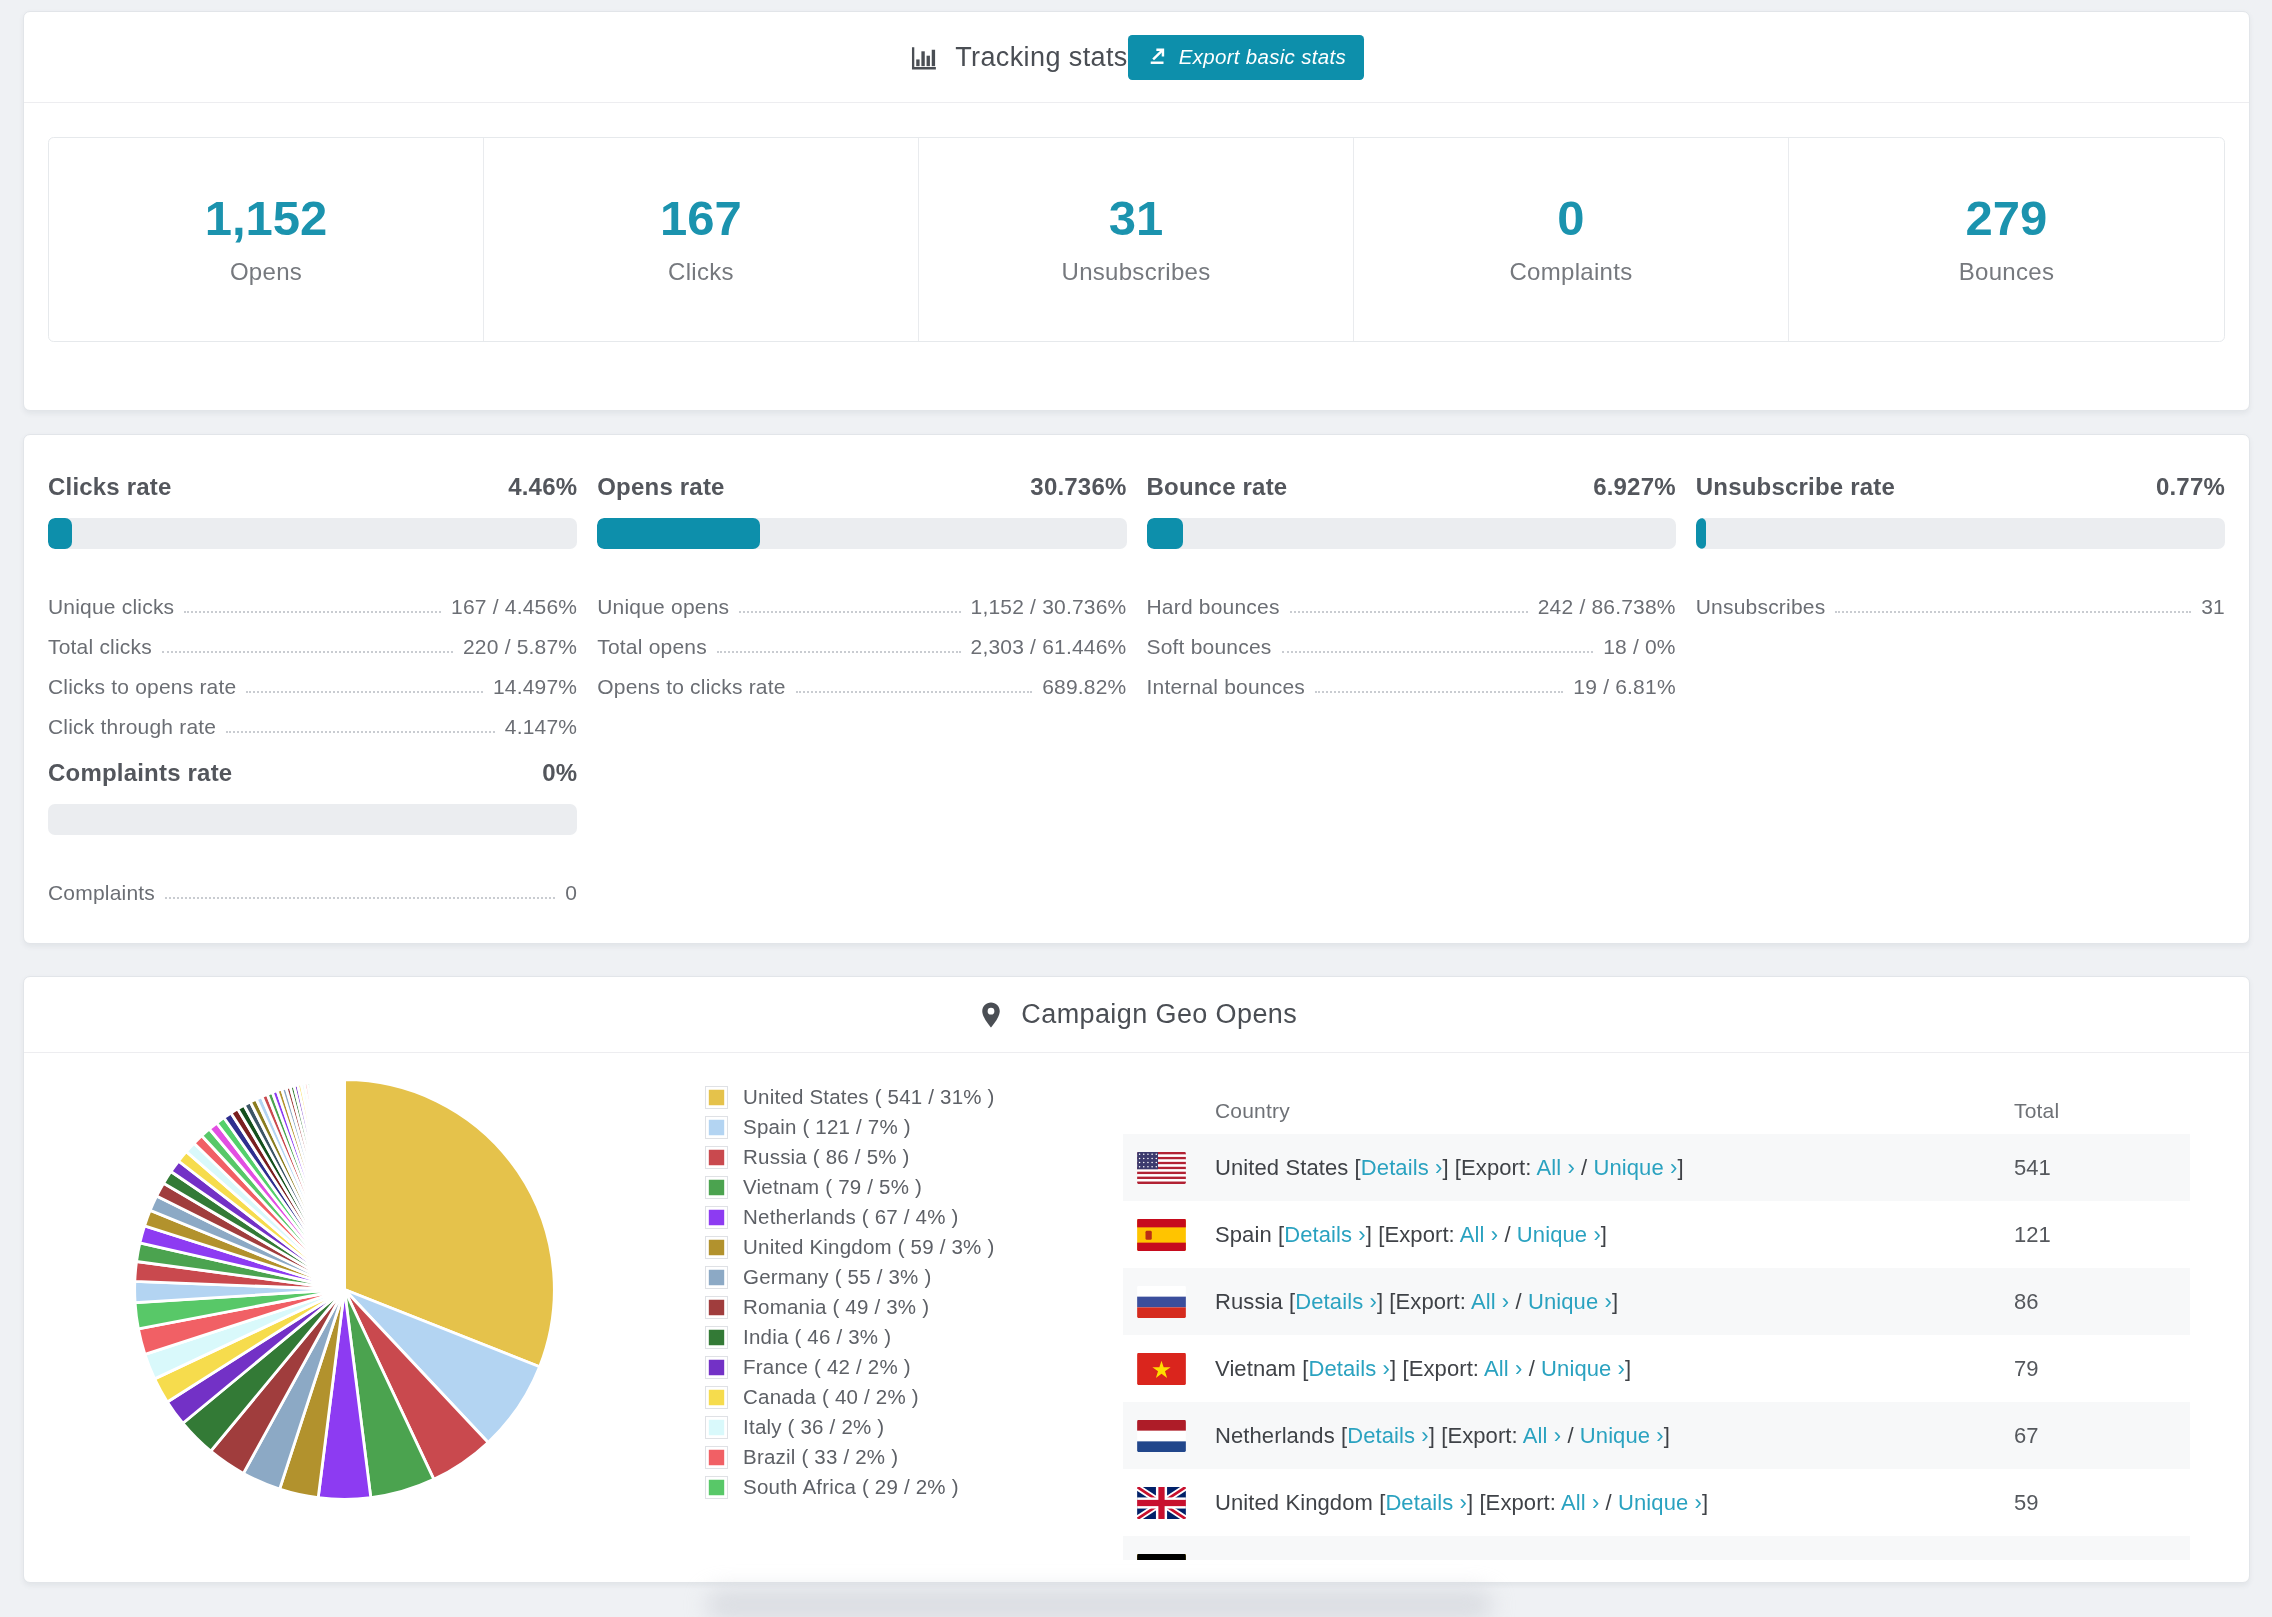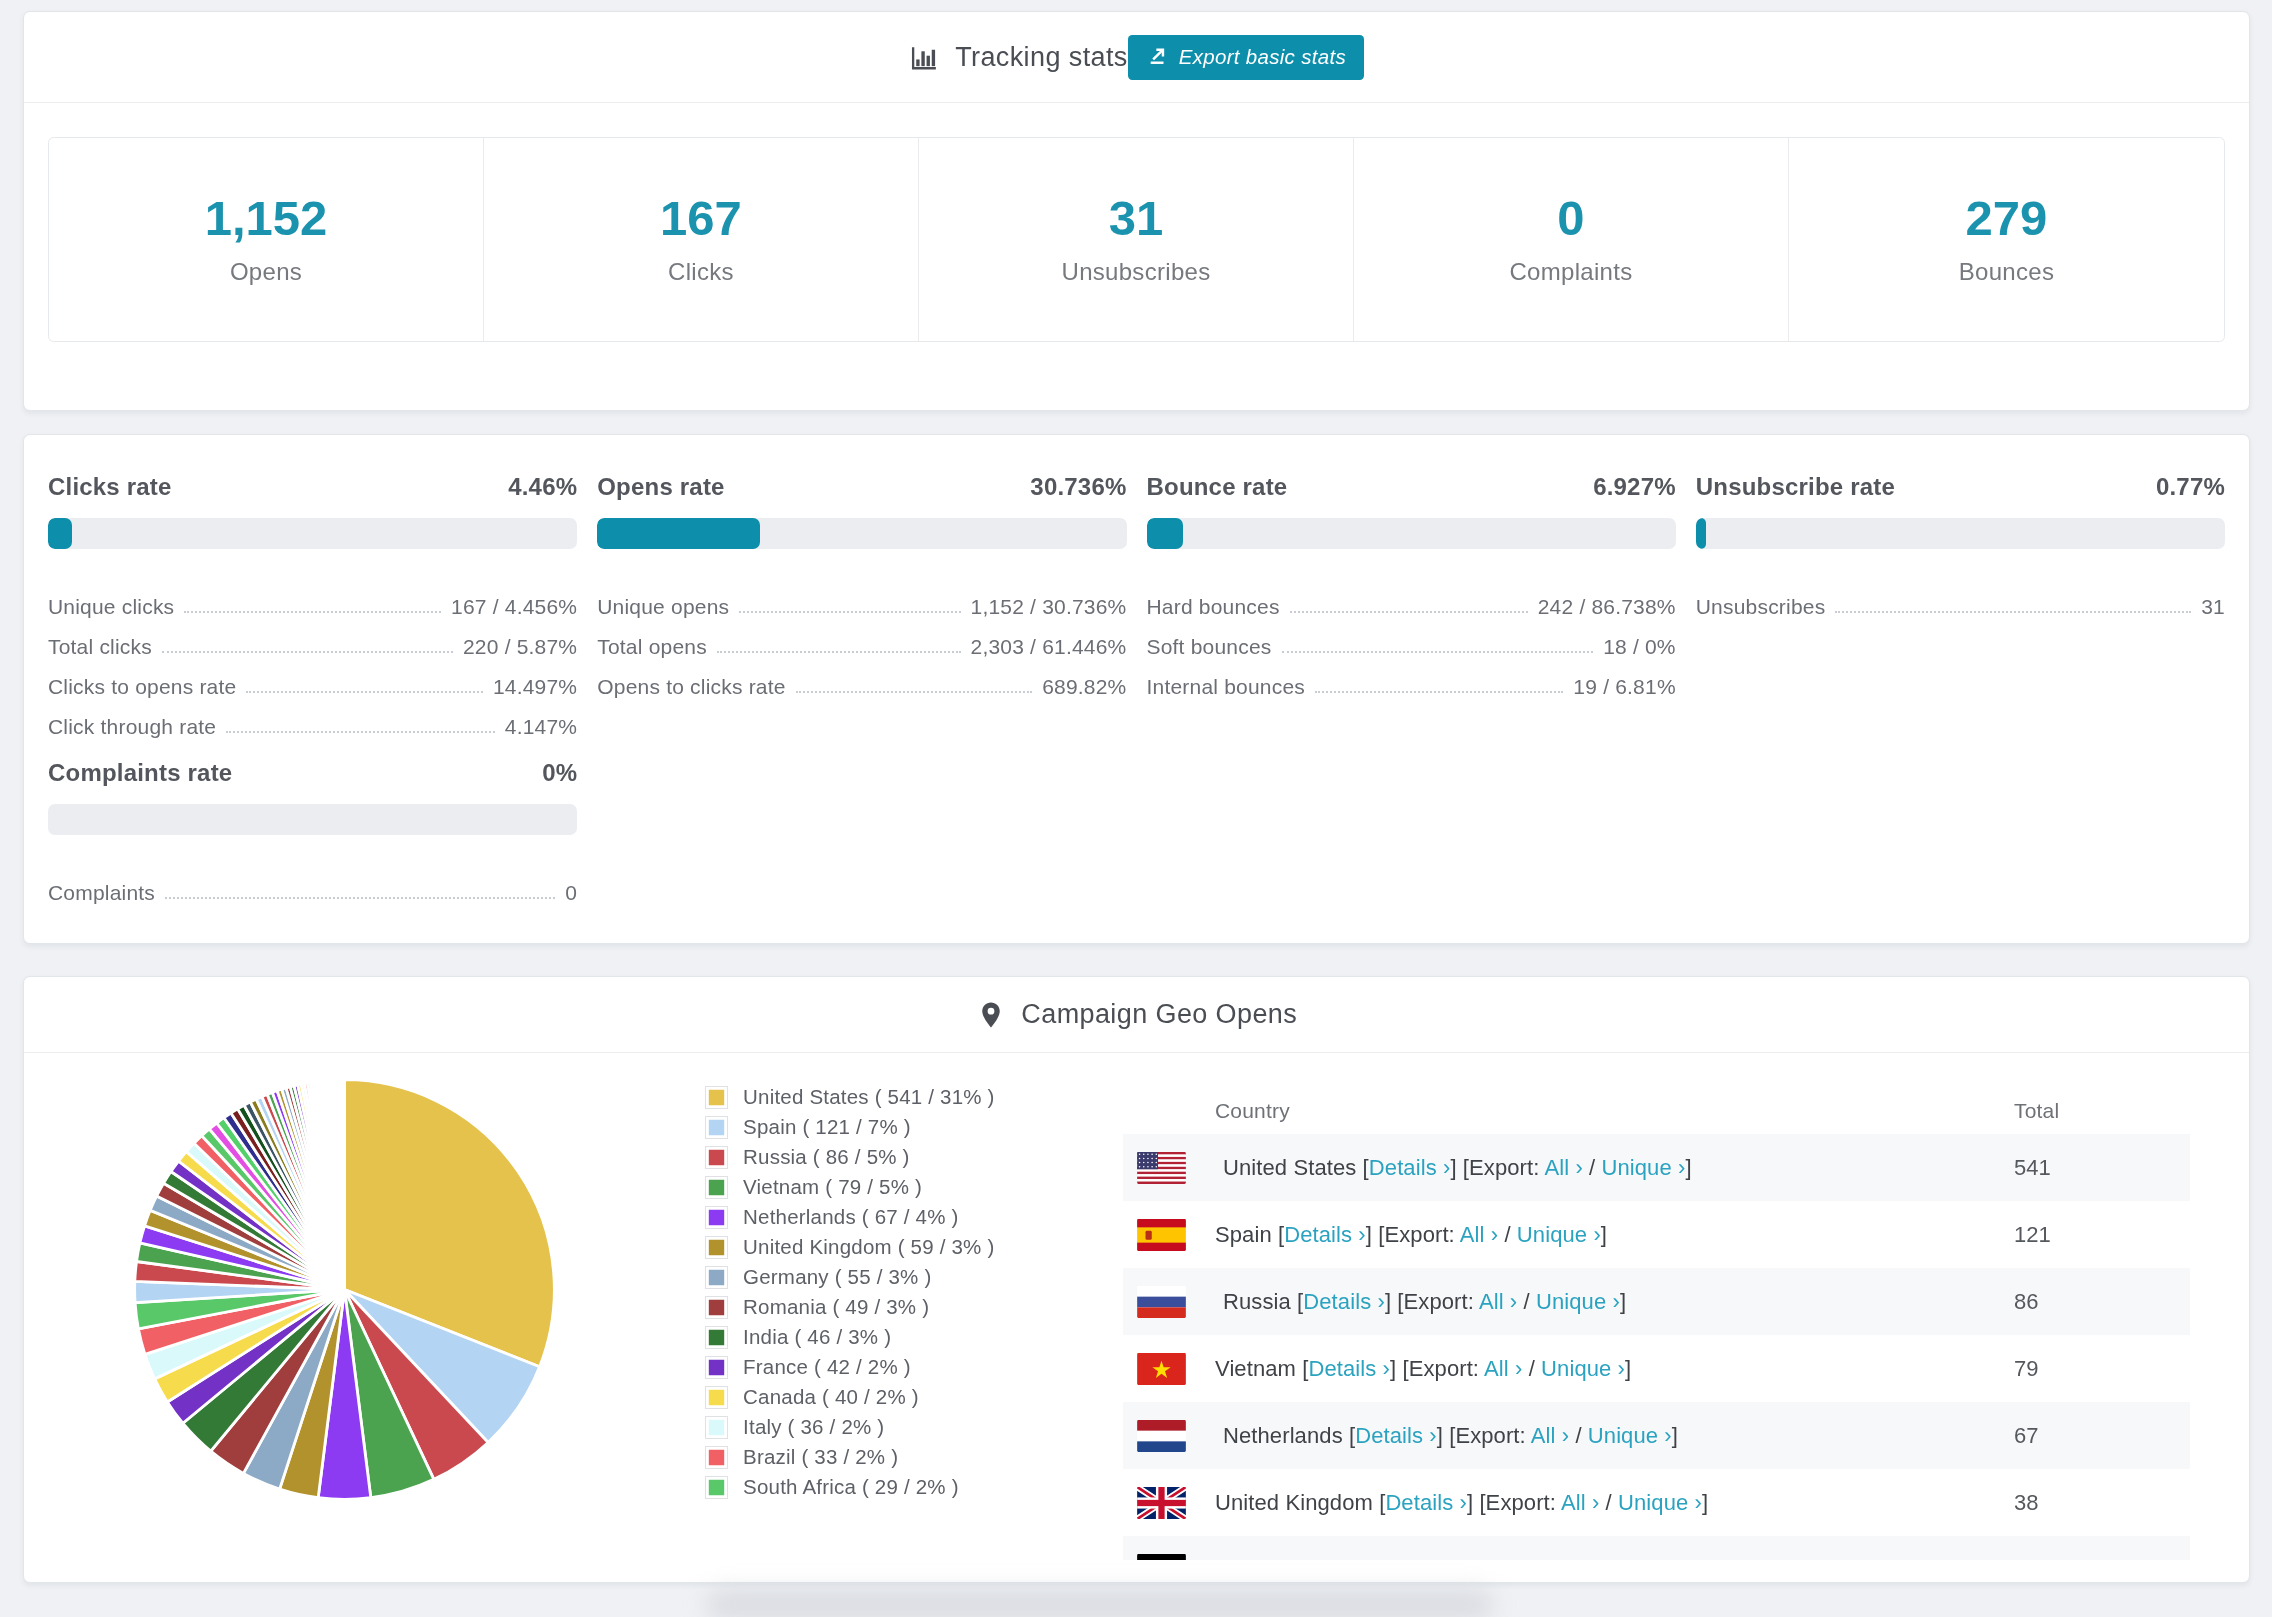--- a/index.html
+++ b/index.html
@@ -66,21 +66,21 @@
     width:22.6px;height:22.6px;flex:0 0 22.6px;border:1.4px solid #dfe1e5;
     box-shadow:inset 0 0 0 2.8px #fff;box-sizing:border-box;
   }
   .legend-label{font-size:20.5px;color:#5d6066;letter-spacing:0.2px;white-space:nowrap;}
 
   #geo-table-wrap{position:absolute;left:1099px;top:34px;width:1067px;height:473px;overflow:hidden;}
   .geo-table{width:100%;}
   .t-head{display:grid;grid-template-columns:78px 1fr 162px;height:47px;align-items:center;padding:0 14px;}
   .t-head span{font-size:21px;color:#6e7176;letter-spacing:0.2px;}
   .t-row{display:grid;grid-template-columns:78px 1fr 162px;height:67px;align-items:center;padding:0 14px;}
-  .t-row.odd{background:#f7f8f9;gap:8px;}
+  .t-row.odd{background:#f7f8f9;}
   .t-country{font-size:22px;color:#3f4247;letter-spacing:0.1px;white-space:nowrap;}
   .t-country a{color:var(--link);text-decoration:none;cursor:pointer;}
   .t-total{font-size:22px;color:#55585d;}
   .flag{display:block;border-radius:1.4px;}
 
   
   #bottom-blur{
     position:absolute;left:706px;top:1589px;width:787px;height:32px;
     background:#c7cad1;opacity:.5;filter:blur(11.3px);border-radius:15.5px;
   }
@@ -498,21 +498,21 @@
                   <rect width="70" height="46" fill="#012169"></rect>
                   <path d="M0 0L70 46M70 0L0 46" stroke="#fff" stroke-width="9"></path>
                   <path d="M0 0L70 46M70 0L0 46" stroke="#C8102E" stroke-width="4"></path>
                   <rect x="27" width="16" height="46" fill="#fff"></rect>
                   <rect y="15" width="70" height="16" fill="#fff"></rect>
                   <rect x="30.5" width="9" height="46" fill="#C8102E"></rect>
                   <rect y="18.5" width="70" height="9" fill="#C8102E"></rect>
                 </svg>
               </span>
               <span class="t-country">United Kingdom [<a>Details ›</a>] [Export: <a>All ›</a> / <a>Unique ›</a>]</span>
-              <span class="t-total">38</span>
+              <span class="t-total">59</span>
             </div>
             <div class="t-row odd">
               <span>
                 <svg class="flag" width="49" height="32" viewBox="0 0 70 46">
                   <rect width="70" height="46" fill="#FFCE00"></rect>
                   <rect width="70" height="15.3" fill="#000"></rect>
                   <rect y="15.3" width="70" height="15.4" fill="#DD0000"></rect>
                 </svg>
               </span>
             </div>

